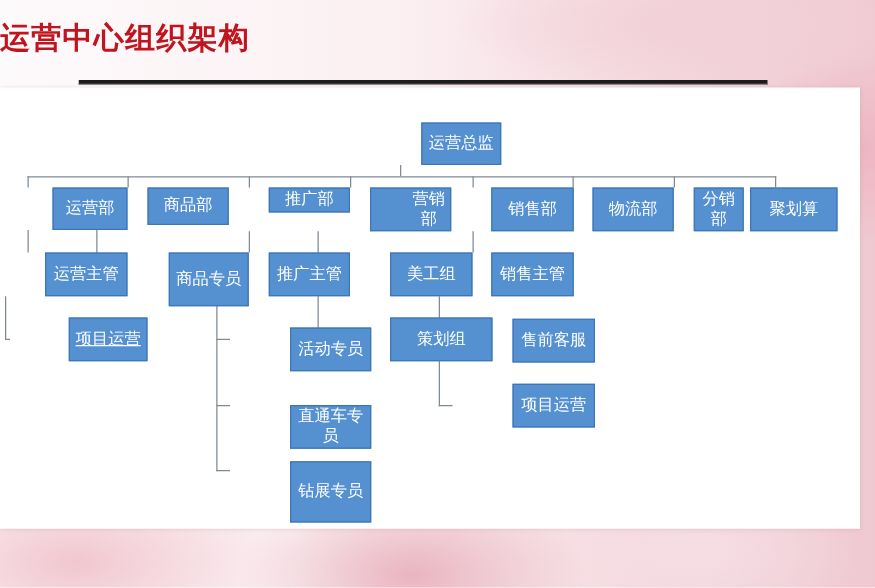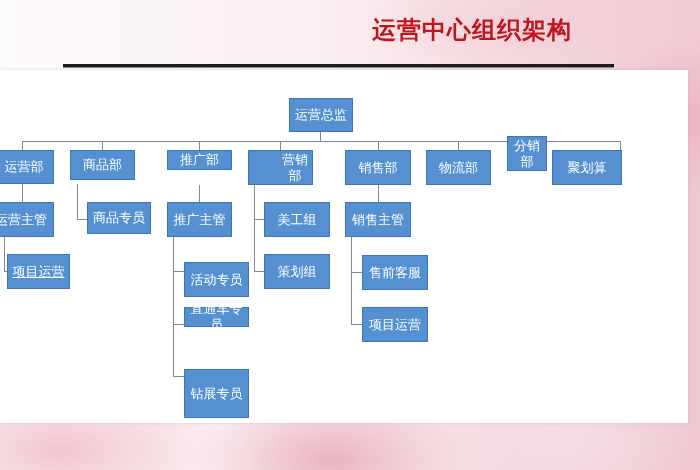--- a/index.html
+++ b/index.html
@@ -8,37 +8,37 @@
     font-family: "DejaVu Sans", sans-serif;
     background:
       radial-gradient(ellipse 260px 120px at 60px 450px, #f1c6cf 0%, rgba(241,198,207,0) 70%),
       radial-gradient(ellipse 200px 110px at 330px 460px, #e9b4c0 0%, rgba(233,180,192,0) 70%),
       radial-gradient(ellipse 180px 90px at 560px 440px, #f6dde4 0%, rgba(246,221,228,0) 70%),
       radial-gradient(ellipse 140px 110px at 690px 120px, #eeb6c2 0%, rgba(238,182,194,0) 70%),
       radial-gradient(ellipse 260px 70px at 560px 20px, #f2d0d8 0%, rgba(242,208,216,0) 75%),
       linear-gradient(90deg, #fdfafb 0%, #fbf0f2 45%, #f4d8de 75%, #efc9d2 100%);
   }
   .title {
-    position: absolute; left: 0; top: 14px; width: 572px; text-align: right;
+    position: absolute; left: 0; top: 14px; width: 572px; text-align: left;
     color: #c0141e; font-size: 24px; font-weight: bold; letter-spacing: 1px;
   }
   .title-rule {
     position: absolute; left: 63px; top: 64px; width: 551px; height: 3px;
     background: #1c1c1c; border-bottom: 1px solid #8a8a8a;
   }
   .panel {
     position: absolute; left: 0; top: 70px; width: 688px; height: 353px;
     background: #ffffff;
     box-shadow: 0 0 3px rgba(180,140,150,0.35);
   }
   .box {
     position: absolute; background: #5591d1; border: 1px solid #3d76b5;
     color: #ffffff; font-size: 13px; display: flex; align-items: center;
     justify-content: center; text-align: center; box-sizing: border-box;
-    line-height: 16px; padding: 0 3px; cursor: pointer;
+    line-height: 16px; padding: 0 3px; cursor: pointer; margin-left: 48px;
   }
   .ln { position: absolute; background: #7f8a94; }
 </style>
 </head>
 <body>
 
 <div class="title">运营中心组织架构</div>
 <div class="title-rule"></div>
 
 <div class="panel"></div>
@@ -77,31 +77,31 @@
 <div class="ln" style="left:351px;top:324px;width:11px;height:1px;"></div>
 
 <div class="box" style="left:289px;top:98px;width:64px;height:34px;">运营总监</div>
 
 <div class="box" style="left:-6px;top:150px;width:60px;height:34px;">运营部</div>
 <div class="box" style="left:70px;top:150px;width:65px;height:30px;">商品部</div>
 <div class="box" style="left:167px;top:150px;width:65px;height:20px;">推广部</div>
 <div class="box" style="left:248px;top:150px;width:65px;height:35px;padding-left:32px;">营销部</div>
 <div class="box" style="left:345px;top:150px;width:66px;height:35px;">销售部</div>
 <div class="box" style="left:426px;top:150px;width:65px;height:35px;">物流部</div>
-<div class="box" style="left:507px;top:136px;width:40px;height:35px;">分销部</div>
+<div class="box" style="left:507px;top:150px;width:40px;height:35px;">分销部</div>
 <div class="box" style="left:552px;top:150px;width:70px;height:35px;">聚划算</div>
 
 <div class="box" style="left:-12px;top:202px;width:66px;height:35px;">运营主管</div>
 <div class="box" style="left:7px;top:254px;width:63px;height:35px;text-decoration:underline;">项目运营</div>
 
-<div class="box" style="left:87px;top:202px;width:64px;height:32px;">商品专员</div>
+<div class="box" style="left:87px;top:202px;width:64px;height:43px;">商品专员</div>
 
 <div class="box" style="left:167px;top:202px;width:65px;height:35px;">推广主管</div>
 <div class="box" style="left:184px;top:262px;width:65px;height:35px;">活动专员</div>
-<div class="box" style="left:184px;top:307px;width:65px;height:20px;">直通车专员</div>
+<div class="box" style="left:184px;top:324px;width:65px;height:35px;">直通车专员</div>
 <div class="box" style="left:184px;top:369px;width:65px;height:49px;">钻展专员</div>
 
 <div class="box" style="left:264px;top:202px;width:66px;height:35px;">美工组</div>
-<div class="box" style="left:264px;top:254px;width:66px;height:35px;">策划组</div>
+<div class="box" style="left:264px;top:254px;width:82px;height:35px;">策划组</div>
 
 <div class="box" style="left:345px;top:202px;width:66px;height:35px;">销售主管</div>
 <div class="box" style="left:362px;top:255px;width:66px;height:35px;">售前客服</div>
 <div class="box" style="left:362px;top:307px;width:66px;height:35px;">项目运营</div>
 
 </body></html>

